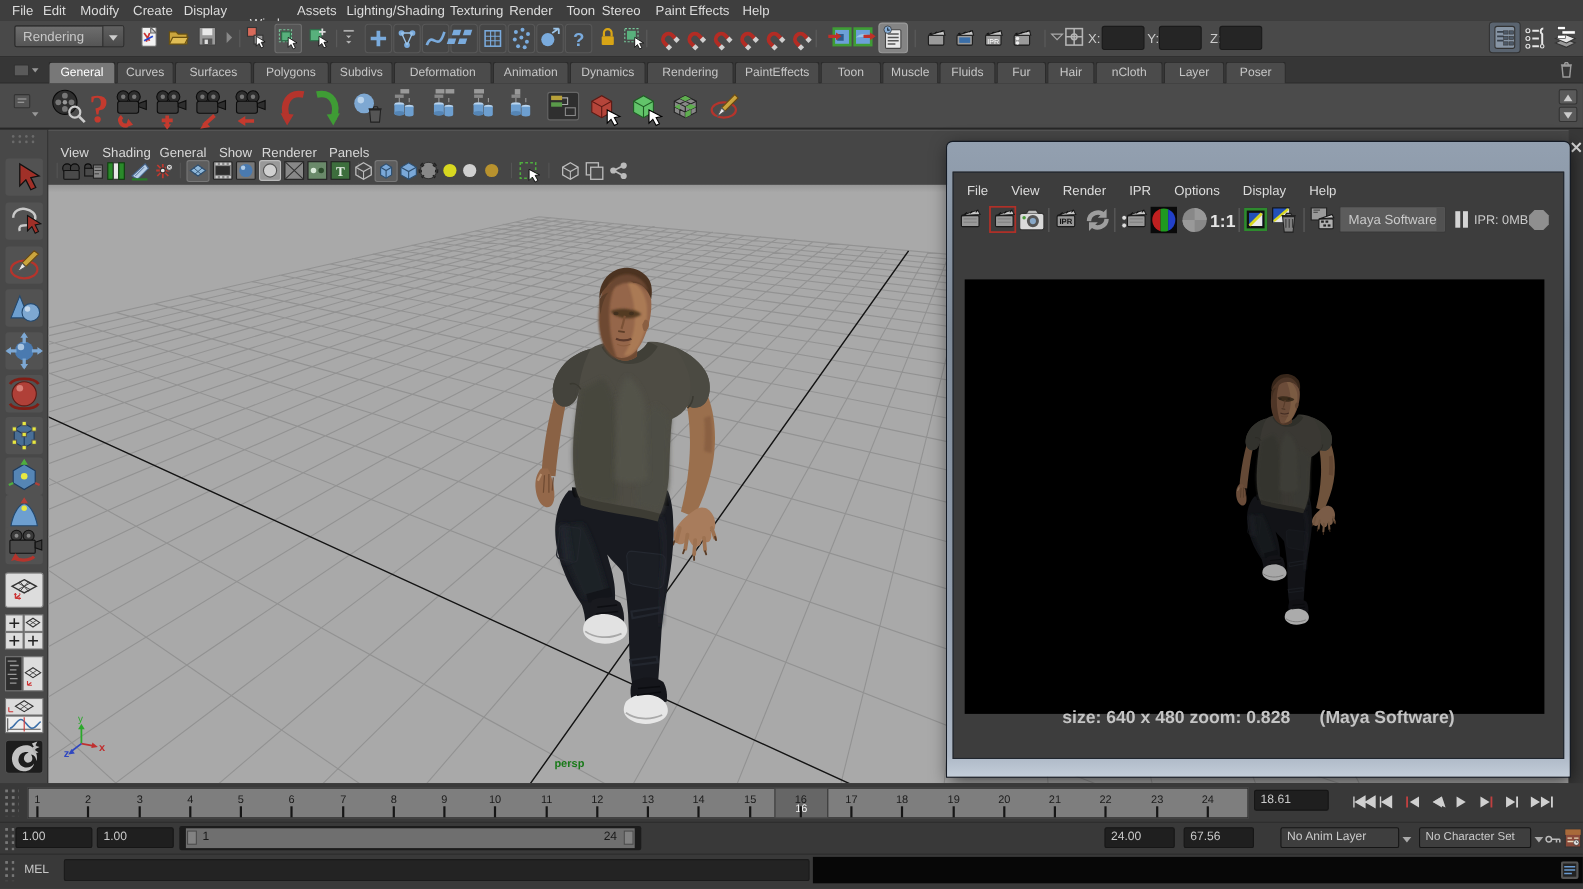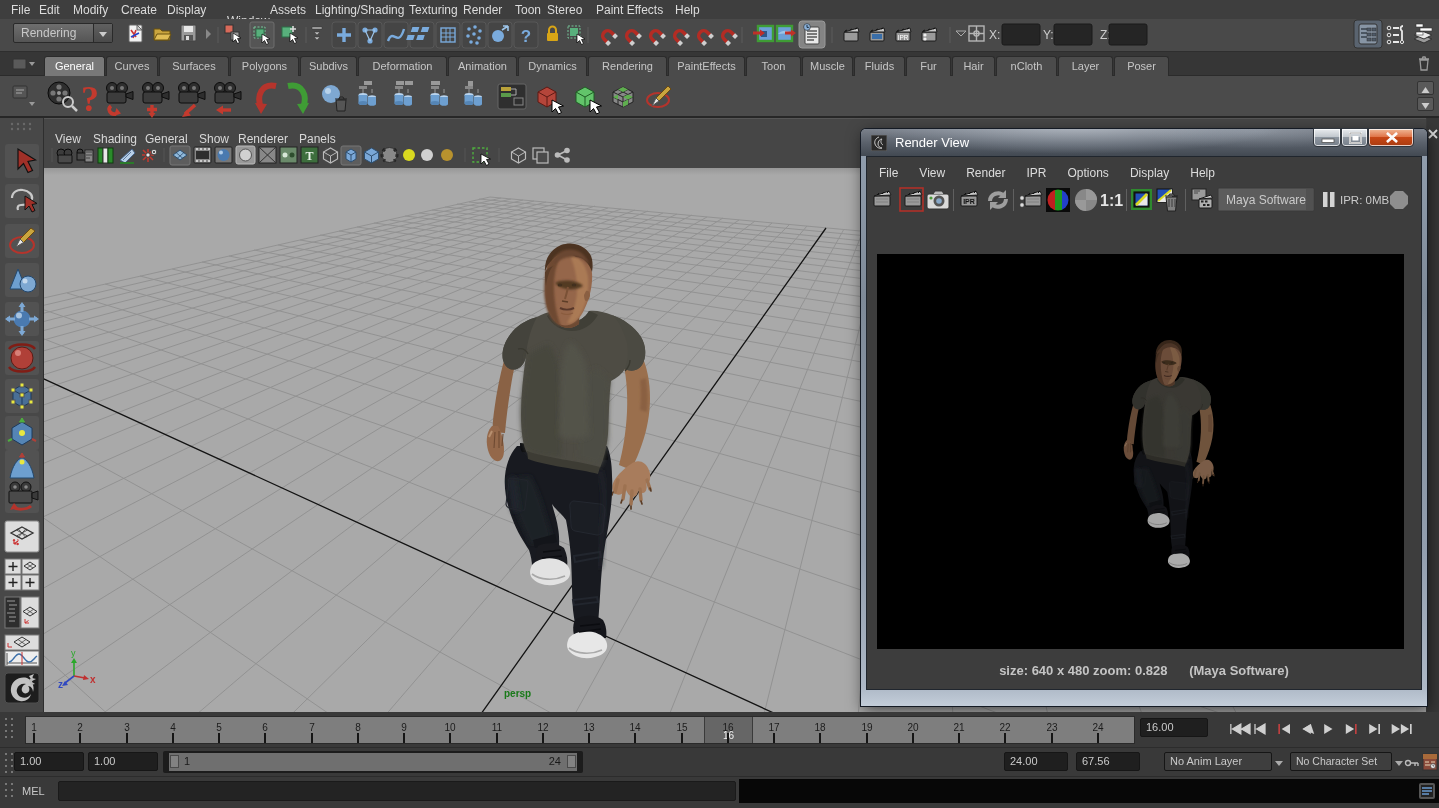--- a/index.html
+++ b/index.html
@@ -807,40 +807,20 @@
 </svg>
 </div>
 <div id="rightstrip" class="abs"></div>
 
 <div id="rightstrip2" class="abs" style="left:1427px;top:118px;width:12px;height:594px;background:#383838">
 <svg style="position:absolute;left:0px;top:10px" width="12" height="12">
         <path d="M2 2l8 8M10 2l-8 8" stroke="#ddd" stroke-width="1.8"></path>
       </svg>
 </div>
 <div id="rv" class="abs">
-<div id="rvtitle">
-<svg style="position:absolute;left:10px;top:6px" width="16" height="16">
-          <rect width="16" height="16" fill="#2a2a2a" stroke="#666"></rect>
-          <path d="M8 2c-3 1-5 4-4 7 1 3 4 5 7 4-2 0-4-2-4-4 0-3 2-5 4-5-2 2-1 5 1 6" stroke="#ccc" fill="none"></path>
-        </svg>
-<span style="position:absolute;left:34px;top:6px">Render View</span>
-
-<div class="winbtn" style="left:452px;width:28px"><svg width="28" height="19">
-            <rect x="8" y="10" width="12" height="3.4" fill="#fff" stroke="#555" stroke-width=".8"></rect>
-          </svg></div>
-<div class="winbtn" style="left:480px;width:27px"><svg width="27" height="19">
-            <rect x="8" y="4" width="11" height="10" fill="none" stroke="#fff" stroke-width="1.8"></rect>
-            <rect x="10.5" y="7" width="6" height="4.5" fill="#fff"></rect>
-            <rect x="8" y="4" width="11" height="10" fill="none" stroke="#555" stroke-width=".5"></rect>
-          </svg></div>
-<div class="winbtn" style="left:507px;width:46px;background:linear-gradient(#f0b896,#e0764a 45%,#c64716 50%,#aa3c10)"><svg width="46" height="18">
-            <path d="M18 4l10 9M28 4l-10 9" stroke="#fff" stroke-width="2.6"></path>
-            <path d="M18 4l10 9M28 4l-10 9" stroke="#fafafa" stroke-width="1.4"></path>
-          </svg></div>
-</div>
 <div id="rvinner">
 <div style="position:absolute;left:12px;top:9px;display:flex;gap:21px" id="rvmenu">
 <span>File</span>
           <span>View</span>
           <span>Render</span>
           <span>IPR</span>
           <span>Options</span>
           <span>Display</span>
           <span>Help</span>
         </div>
@@ -938,21 +918,21 @@
 <text x="473" y="17" font-size="11.5" fill="#cacaca" font-family="Liberation Sans">IPR: 0MB</text>
 <polygon points="528,4 536,4 541,9 541,17 536,22 528,22 523,17 523,9" fill="#8f8f8f"></polygon>
 </svg>
 <div id="rvblack">
 <svg width="527" height="396" viewBox="877 254 527 396">
 <g transform="translate(856,206) scale(0.55)" style="filter:brightness(.74) saturate(.9)">
 <use href="#person"></use>
 </g>
 </svg>
 </div>
-<div style="position:absolute;left:0;top:506px;width:100%;text-align:center;color:#c4c4c4;font-size:13px;font-weight:bold">size: 640 x 480 zoom: 0.828&nbsp;&nbsp;&nbsp;&nbsp;&nbsp;&nbsp;(Maya Software)</div>
+<div style="position:absolute;left:0;top:487px;width:100%;text-align:center;color:#c4c4c4;font-size:16px;font-weight:bold">size: 640 x 480 zoom: 0.828&nbsp;&nbsp;&nbsp;&nbsp;&nbsp;&nbsp;(Maya Software)</div>
 </div>
 </div>
 
 <div id="timeslider" class="abs">
 <div style="position:absolute;left:3px;top:4px;width:14px;height:26px;background-image:radial-gradient(circle 1.2px at 3px 3px,#777 1.2px,transparent 1.3px);background-size:6px 6px"></div>
 <div id="tsl">
         <div id="curframe">
           <span style="position:absolute;left:0;width:100%;top:13px;font-size:10px;line-height:12px">16</span>
         </div>
         <span class="num" style="left:8px">1</span>
@@ -997,21 +977,21 @@
         <span class="tick" style="left:887px"></span>
         <span class="num" style="left:933px">21</span>
         <span class="tick" style="left:933px"></span>
         <span class="num" style="left:979px">22</span>
         <span class="tick" style="left:979px"></span>
         <span class="num" style="left:1026px">23</span>
         <span class="tick" style="left:1026px"></span>
         <span class="num" style="left:1072px">24</span>
         <span class="tick" style="left:1072px"></span>
       </div>
-<div class="tfield" style="left:1140px;top:6px;width:68px">16.00</div>
+<div class="tfield" style="left:1140px;top:6px;width:68px">18.61</div>
 <svg class="abs" style="left:1214px;top:7px" width="222" height="20" viewBox="-8 -2 246 24">
 <g fill="#d0d0d0">
           <path d="M2 4v12M14 4L4 10l10 6zM25 4L15 10l10 6z" stroke="#d0d0d0" stroke-width="1.5" fill="#d0d0d0"></path>
         </g>
 <g transform="translate(28,0)">
           <path d="M3 4v12M15 4L5 10l10 6z" fill="#d0d0d0" stroke="#d0d0d0" stroke-width="1.5"></path>
         </g>
 <g transform="translate(56,0)">
           <path d="M4 4v12" stroke="#c04040" stroke-width="2"></path>
           <path d="M17 4L7 10l10 6z" fill="#d0d0d0"></path>

